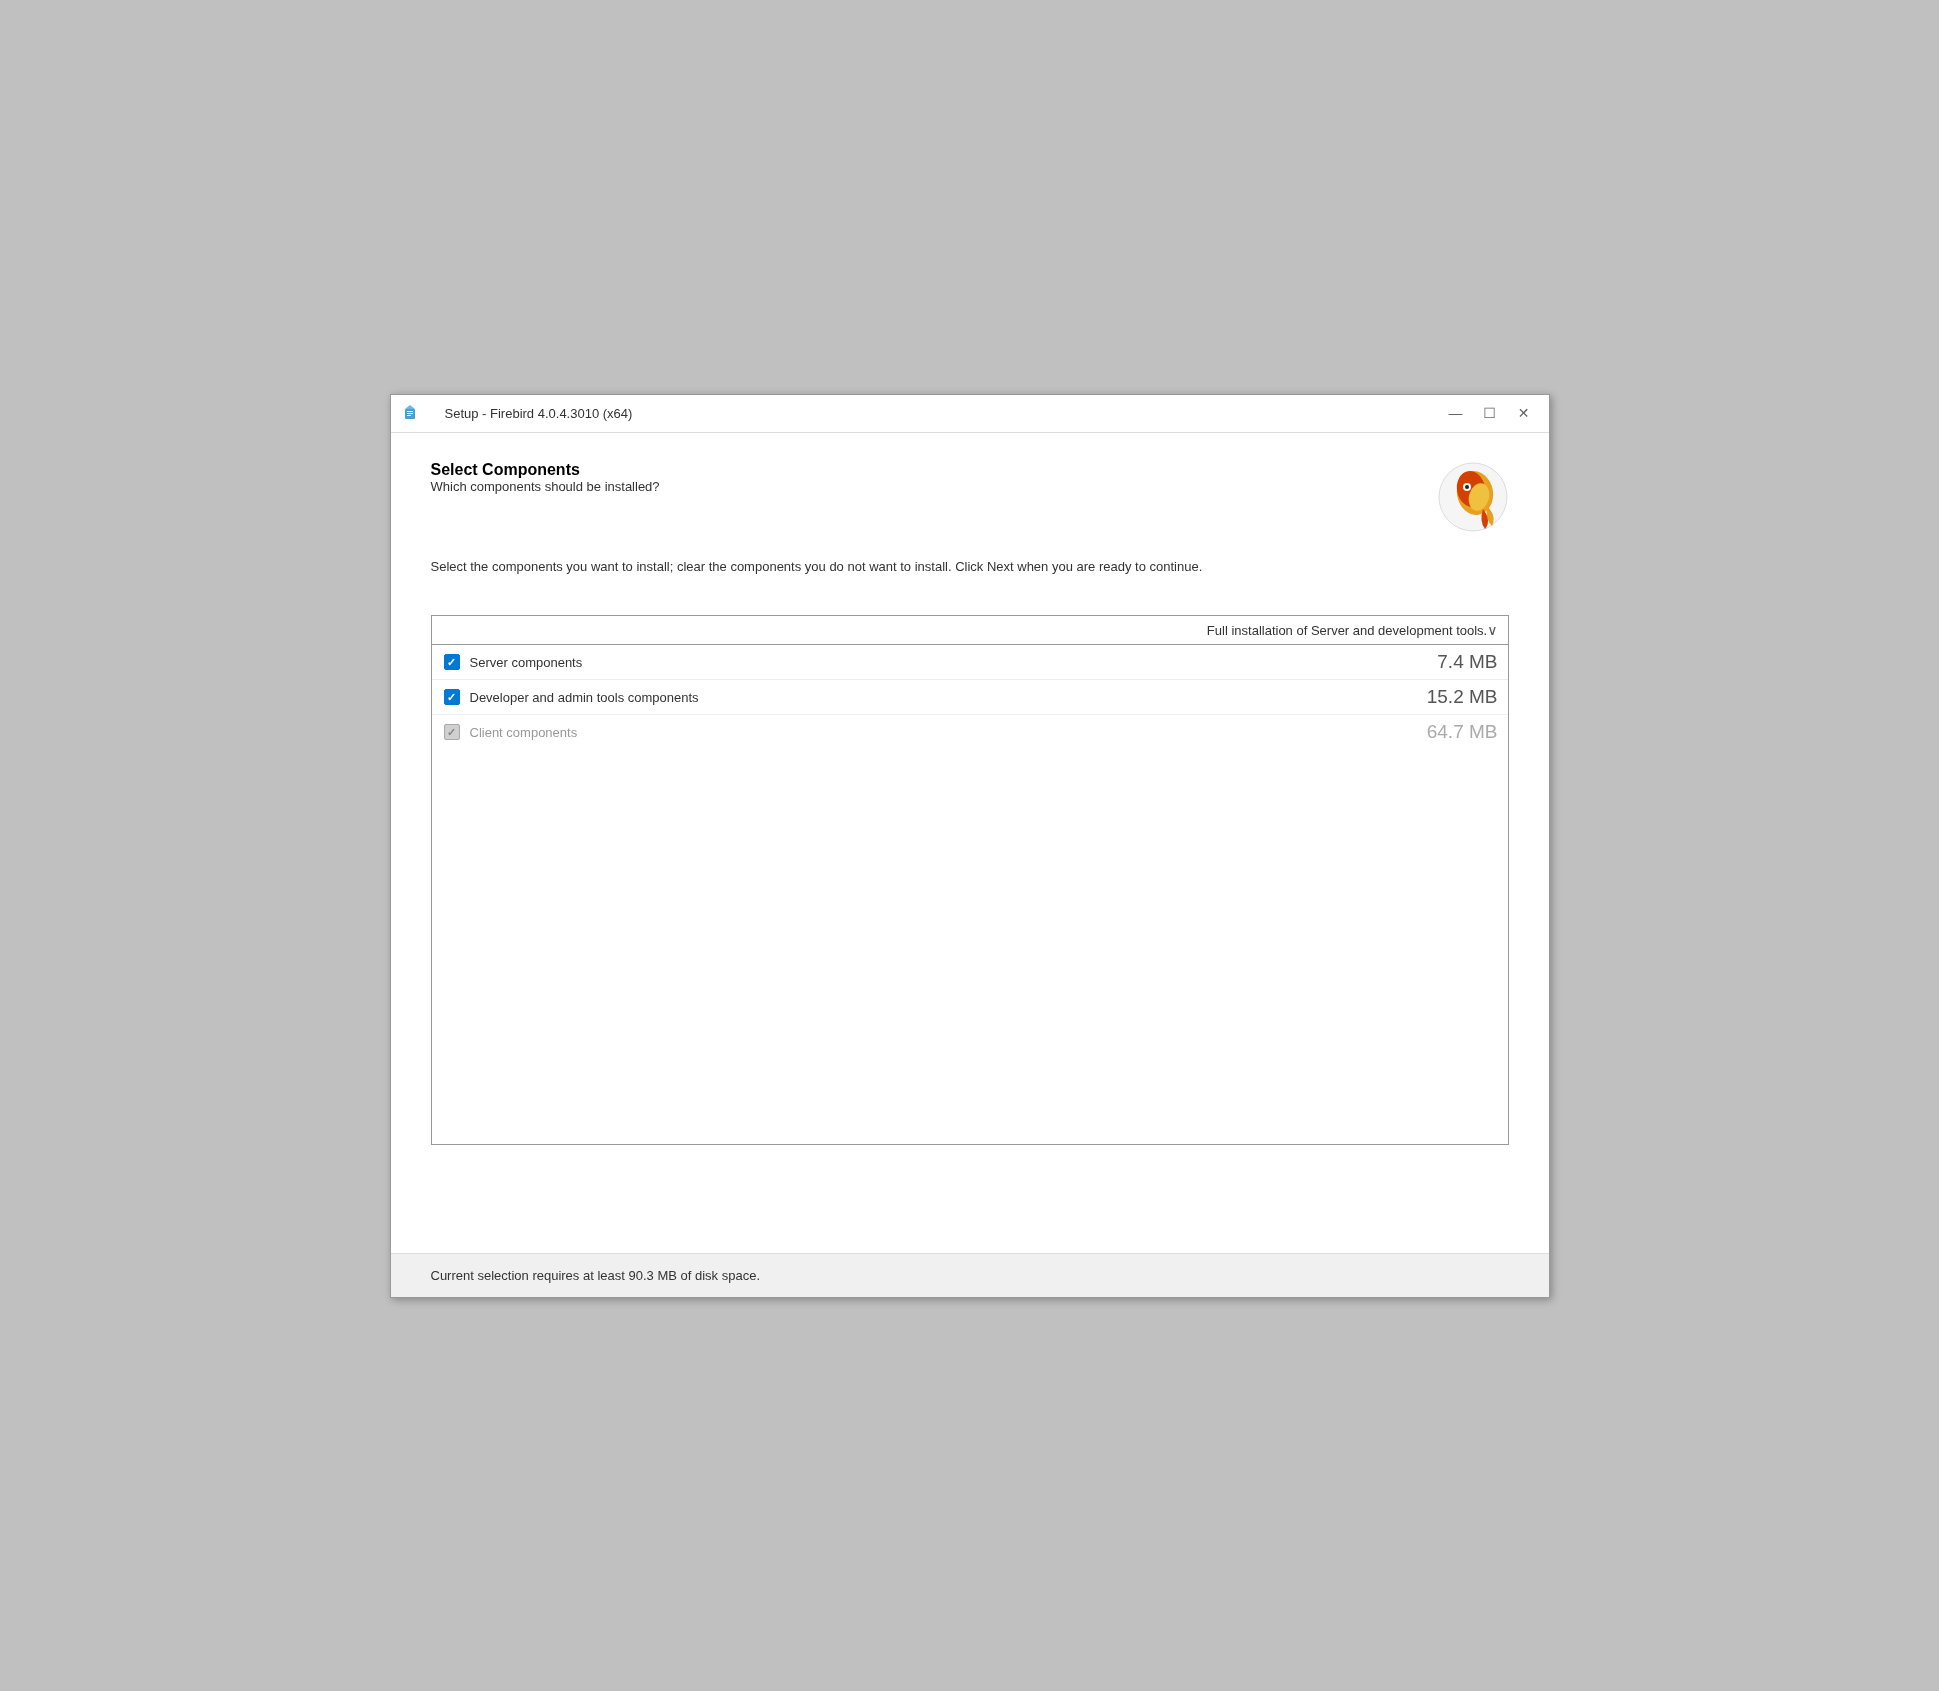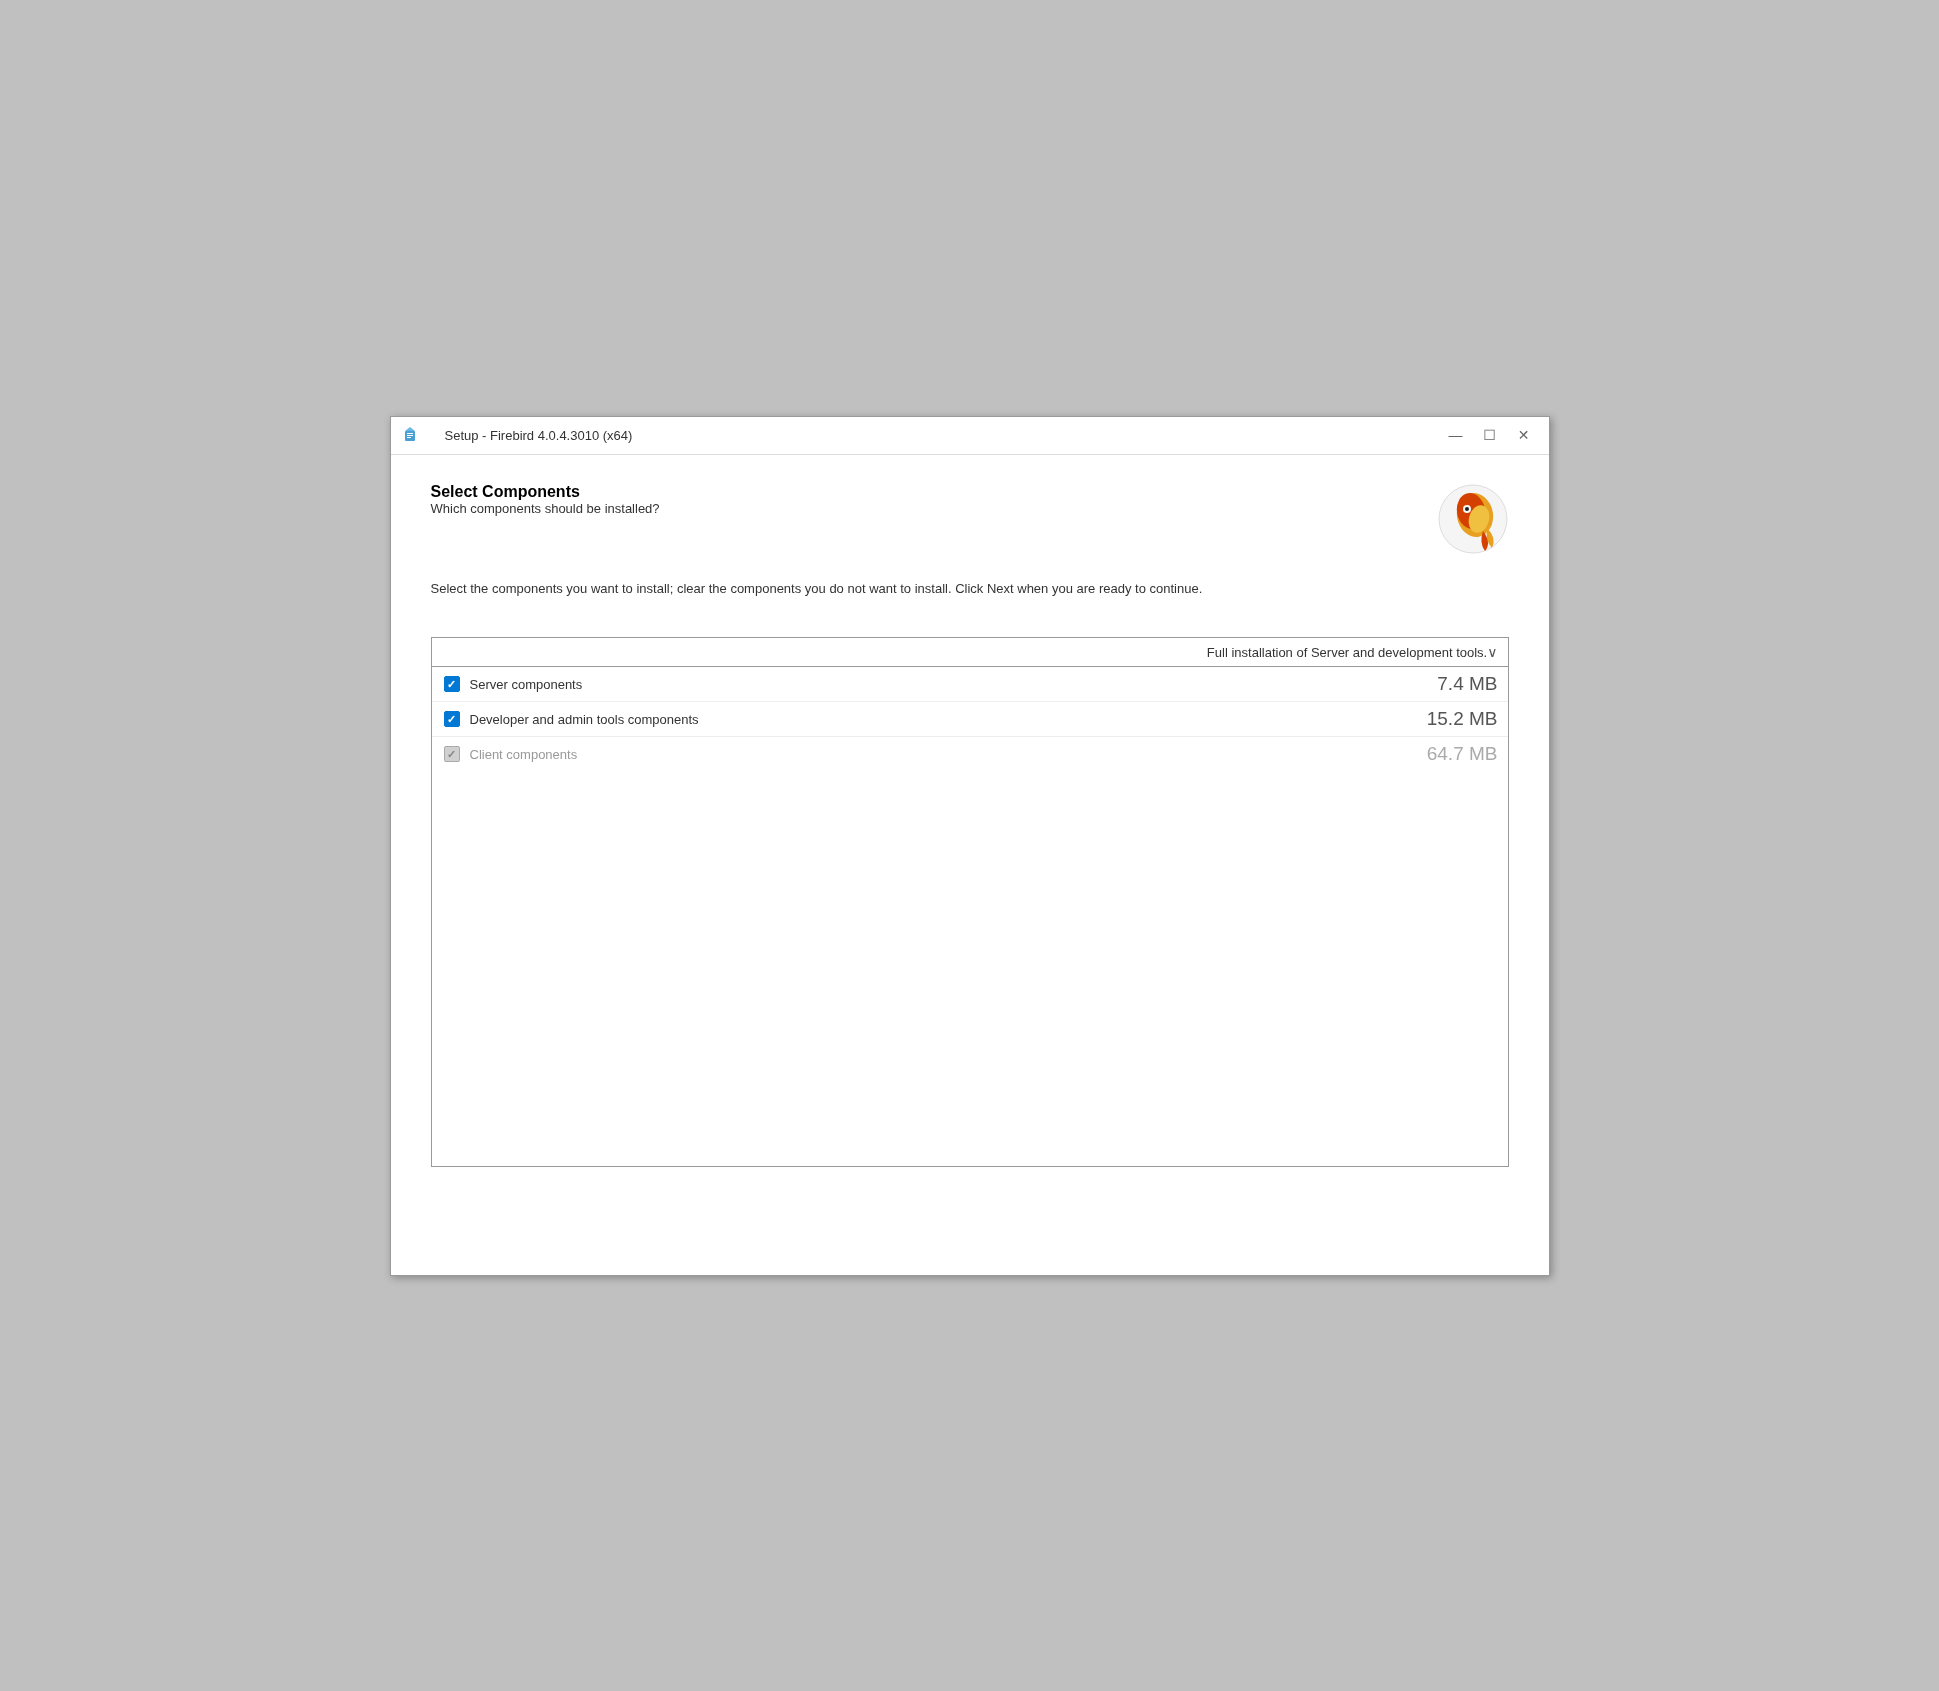--- a/index.html
+++ b/index.html
@@ -327,14 +327,17 @@
       <div class="component-item">
         <div class="checkbox-wrapper">
           <div class="checkbox-gray"></div>
         </div>
         <span class="component-name disabled">Client components</span>
         <span class="component-size disabled">64.7 MB</span>
       </div>
     </div>
   </div>
 
+  <div class="status-bar">
+    <span>Current selection requires at least 90.3 MB of disk space.</span>
+  </div>
 
 </div>
 
 </body></html>

